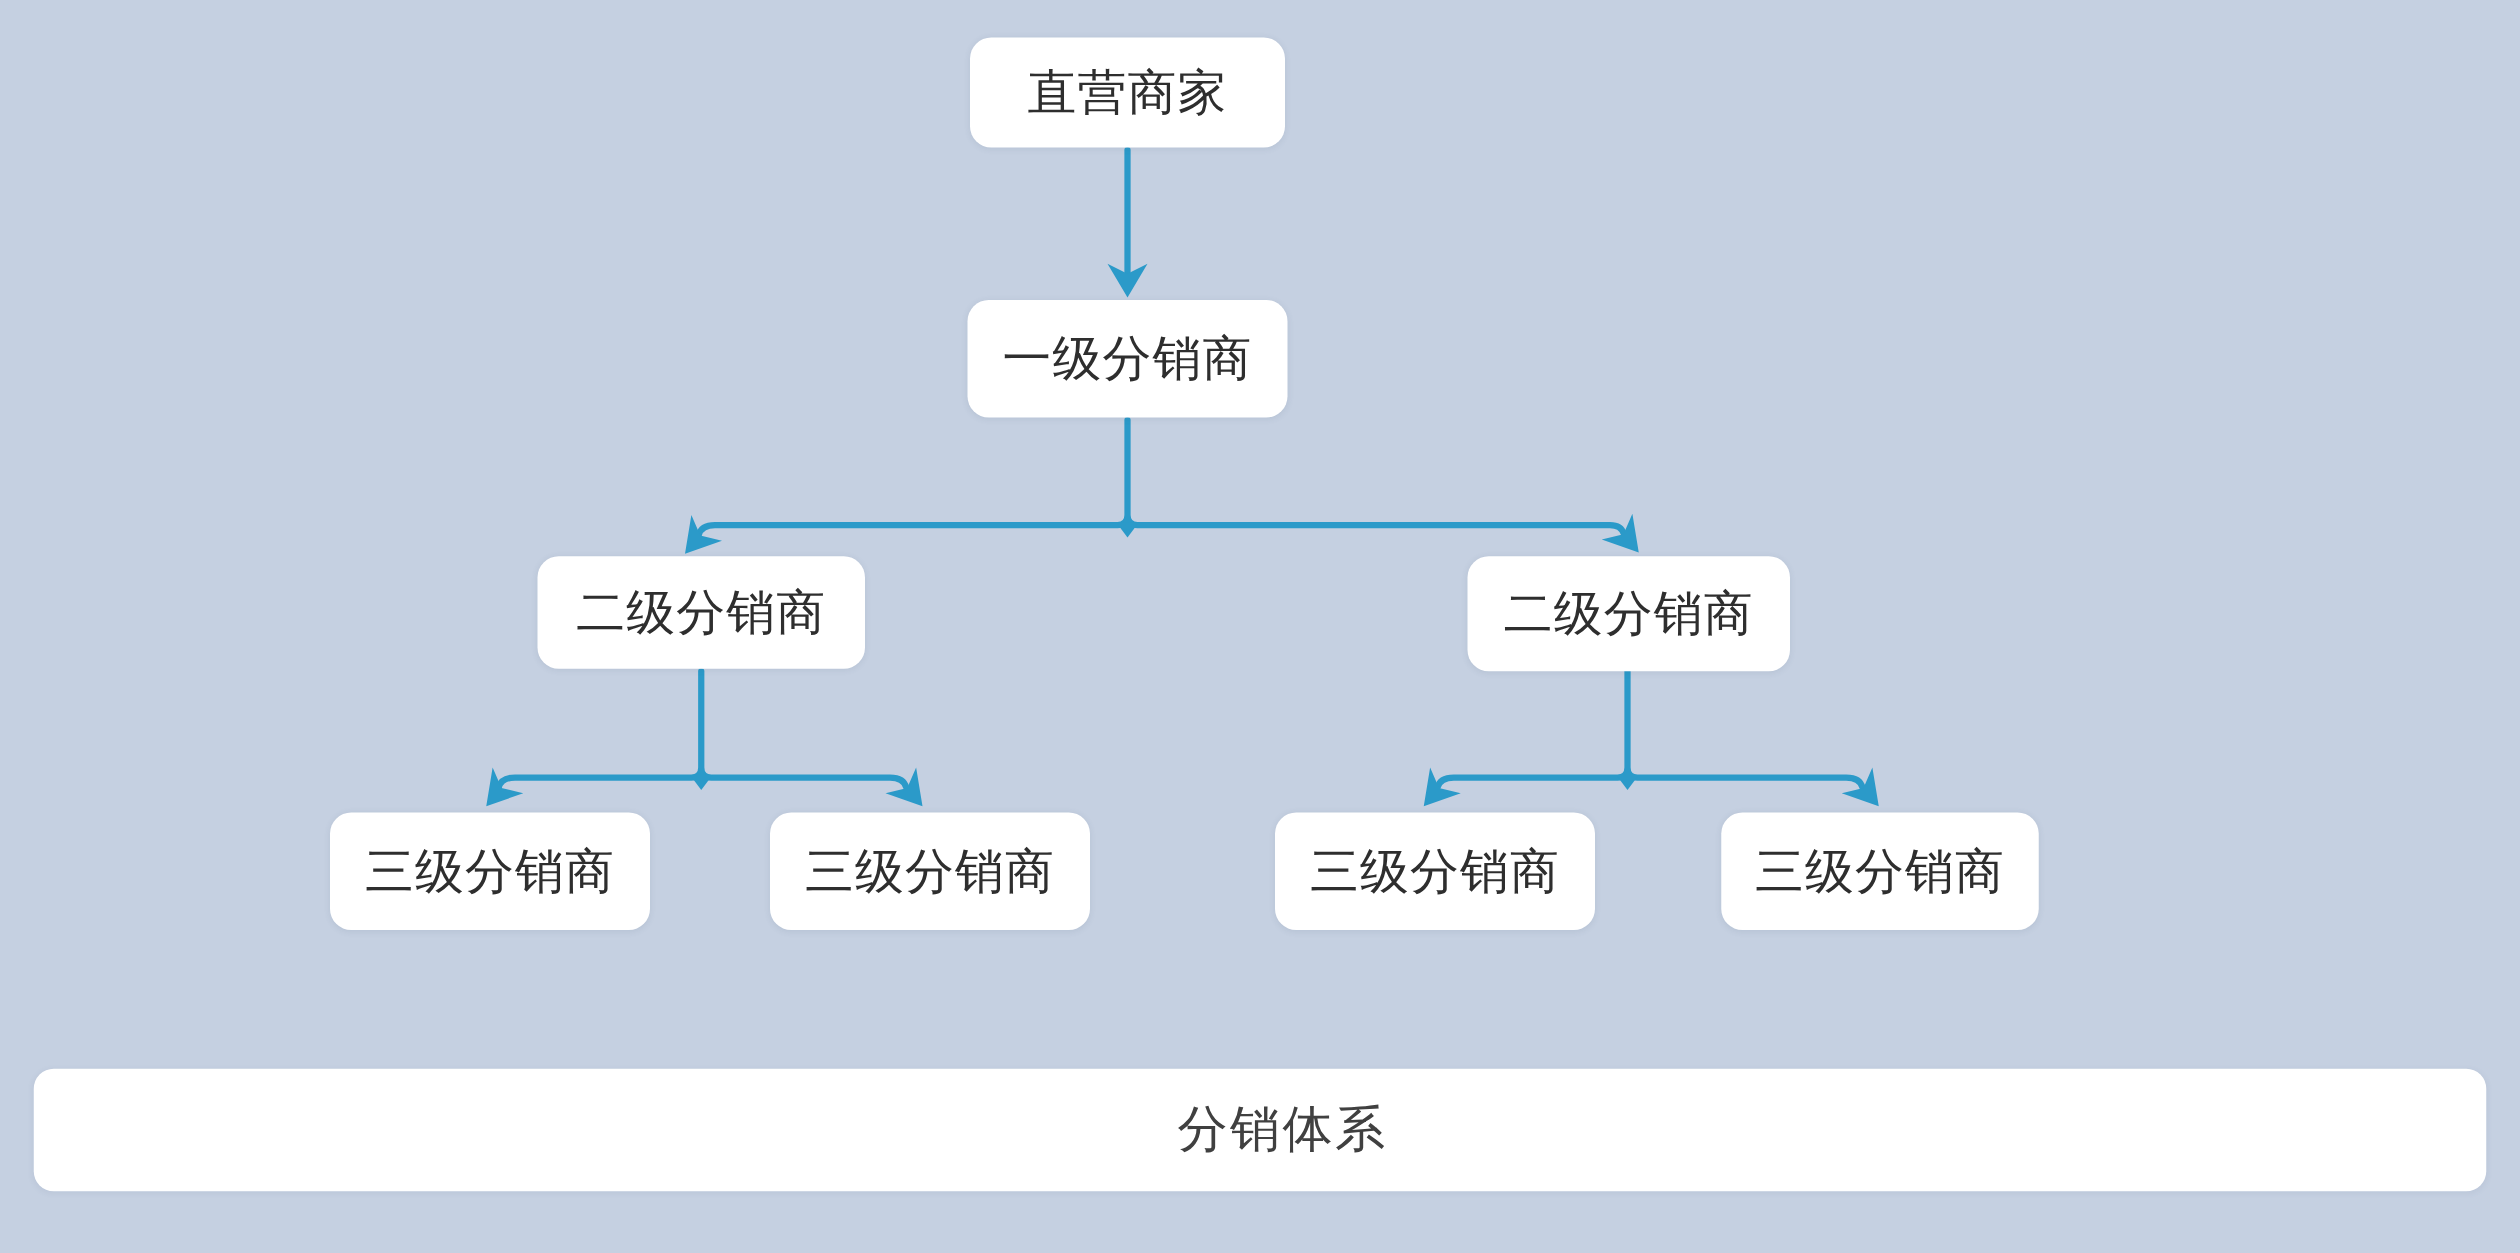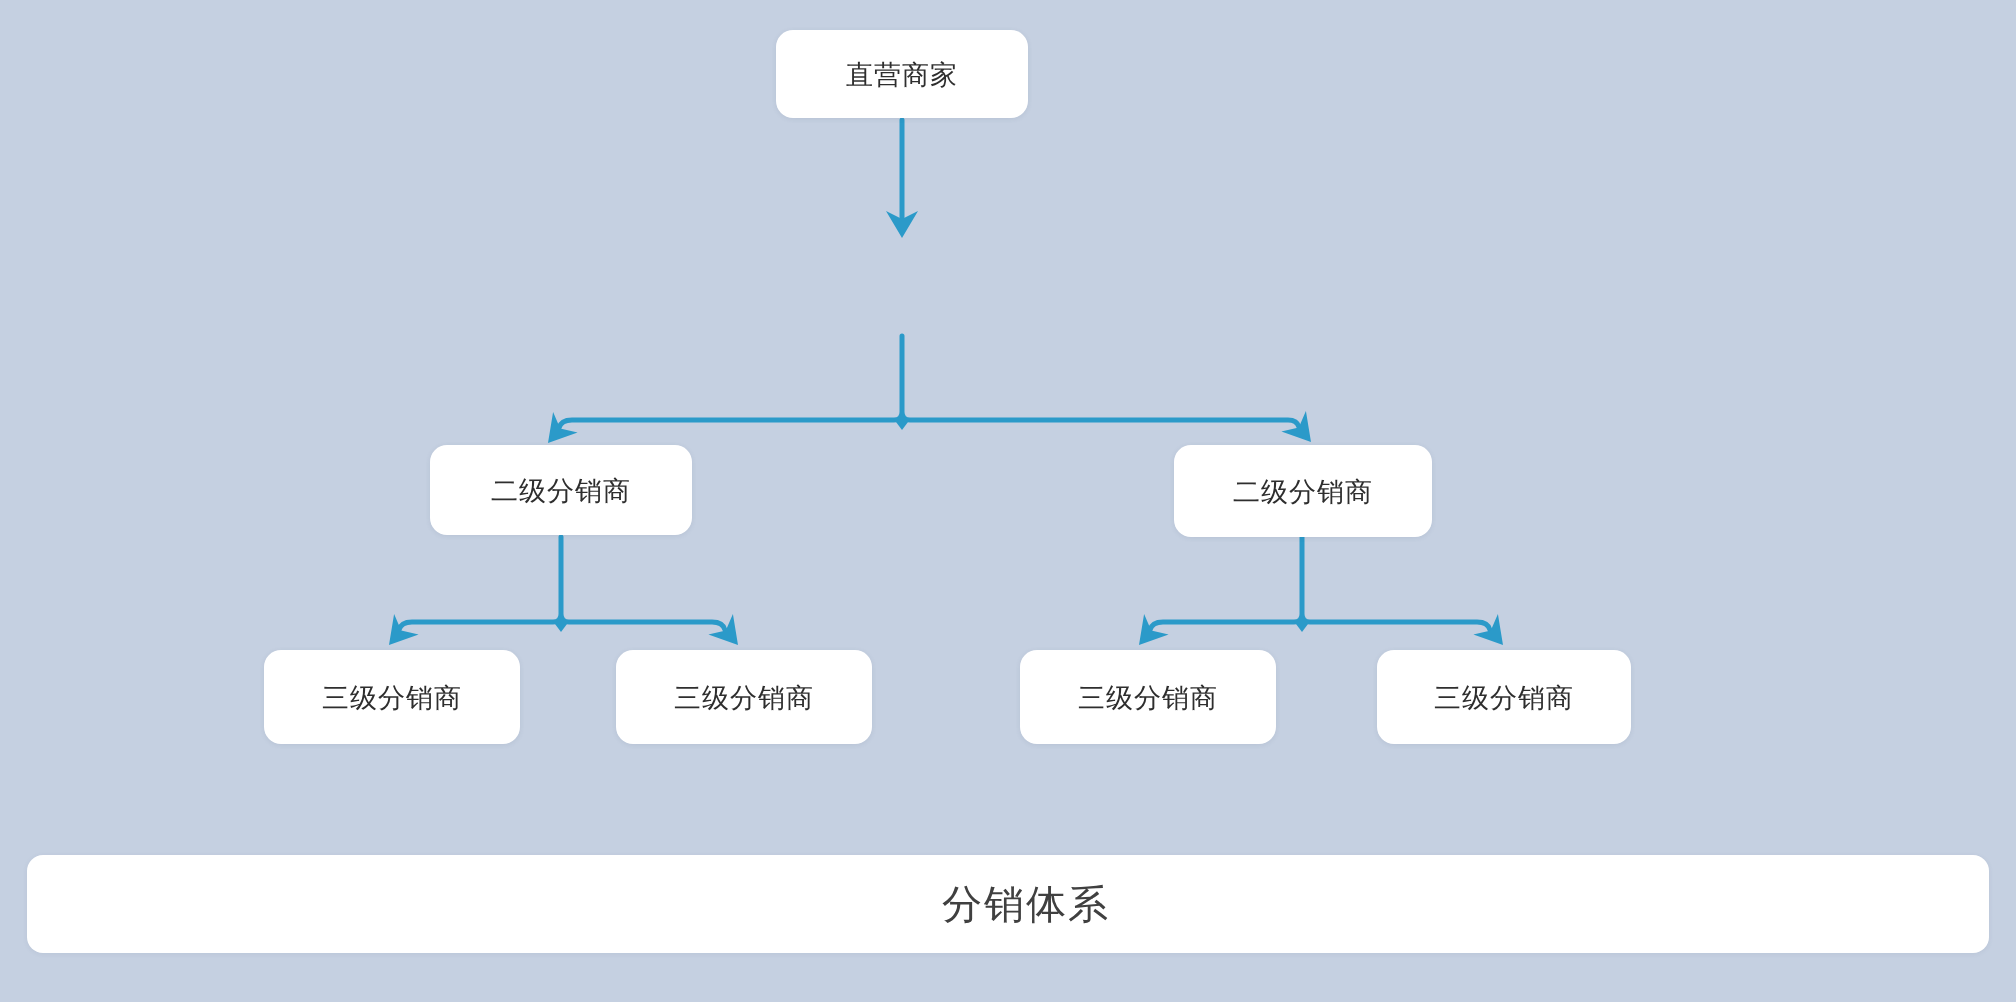--- a/index.html
+++ b/index.html
@@ -42,21 +42,21 @@
   .node{
     position:absolute;
     background:var(--node-fill-color);
     border-radius:17px;
     display:flex;
     align-items:center;
     justify-content:center;
     box-shadow:0 1px 5px rgba(60,80,110,0.10);
   }
   .node .node-label{
-    font-size:27px;
+    font-size:39px;
     line-height:1;
     color:var(--node-text-color);
     letter-spacing:1px;
     white-space:nowrap;
   }
   .footer-bar{
     position:absolute;
     left:27px;top:855px;
     width:1962px;height:98px;
     background:var(--node-fill-color);
@@ -121,20 +121,23 @@
       <path class="flare" d="M-9,-1 L9,-1 L0,11 Z" transform="translate(1302,621)"></path>
       <path class="ah" d="M0,0 L-16,-27 L0,-19 L16,-27 Z" transform="translate(1139,645) rotate(40)"></path>
       <path class="ah" d="M0,0 L-16,-27 L0,-19 L16,-27 Z" transform="translate(1503,645) rotate(-40)"></path>
     </g>
   </svg>
 
   <div class="node n-root">
     <span class="node-label">直营商家</span>
   </div>
 
+  <div class="node n-level1">
+    <span class="node-label">一级分销商</span>
+  </div>
 
   <div class="node n-l2-left">
     <span class="node-label">二级分销商</span>
   </div>
 
   <div class="node n-l2-right">
     <span class="node-label">二级分销商</span>
   </div>
 
   <div class="node n-l3-a">

